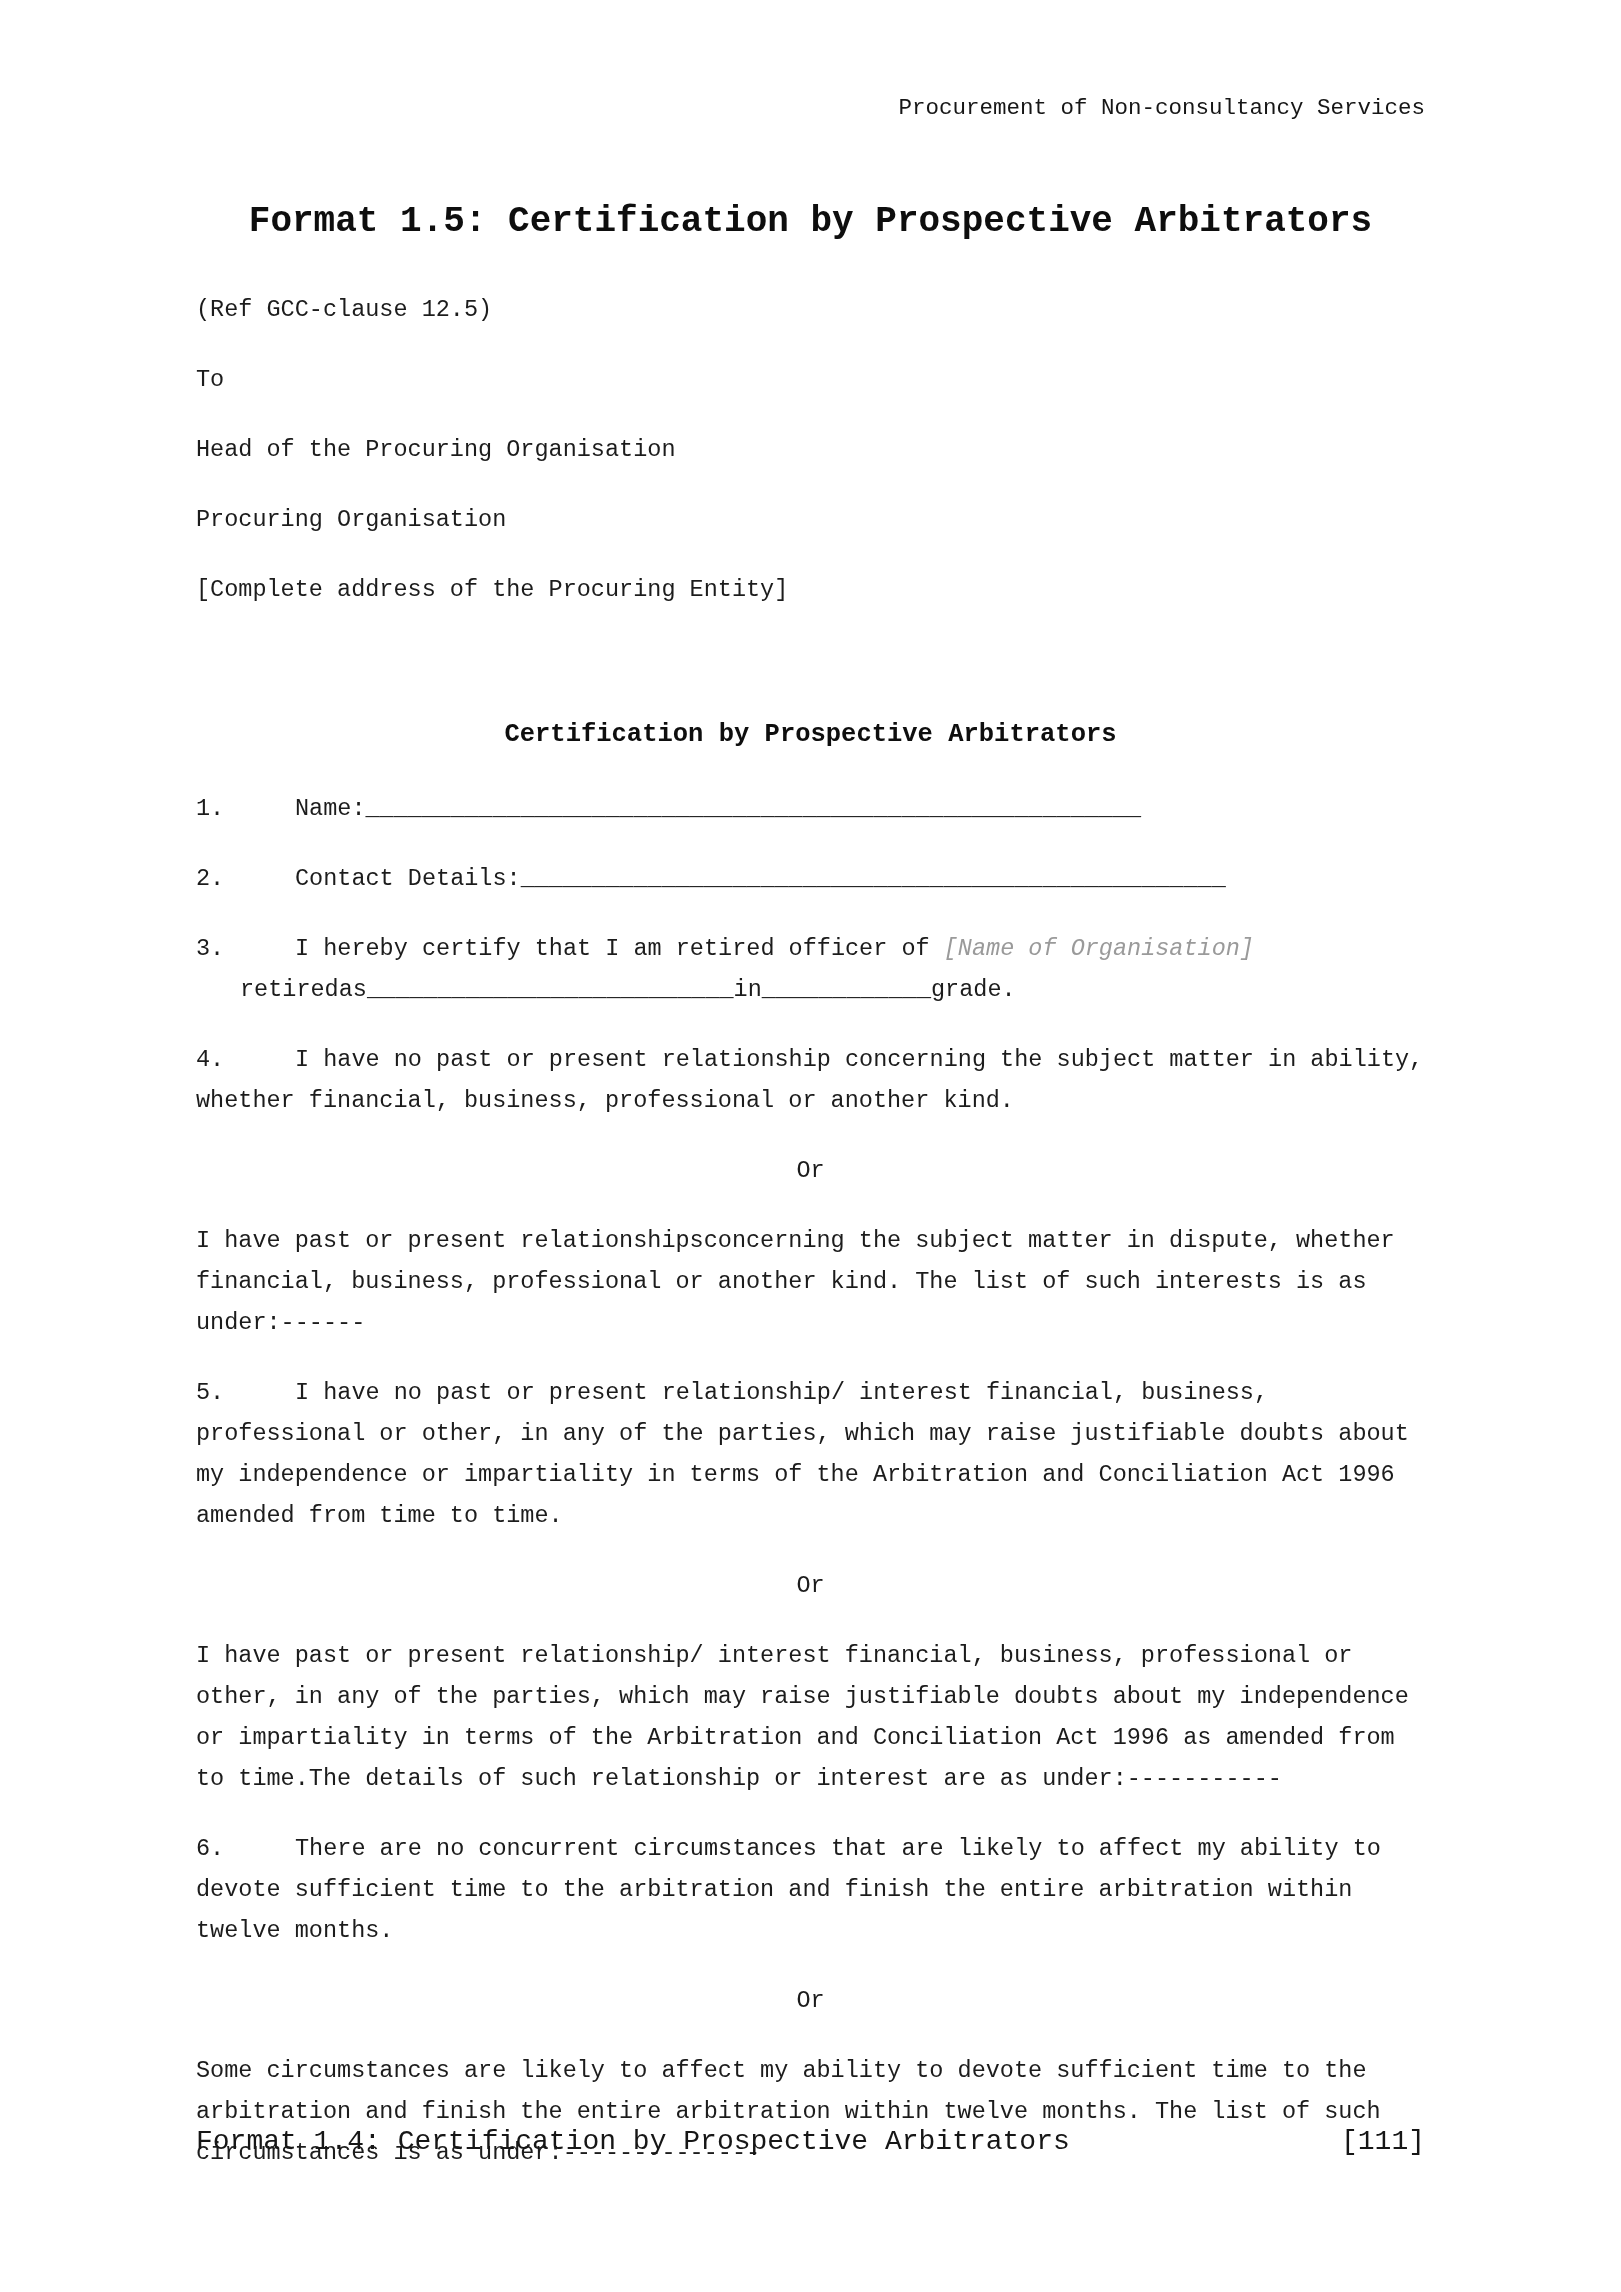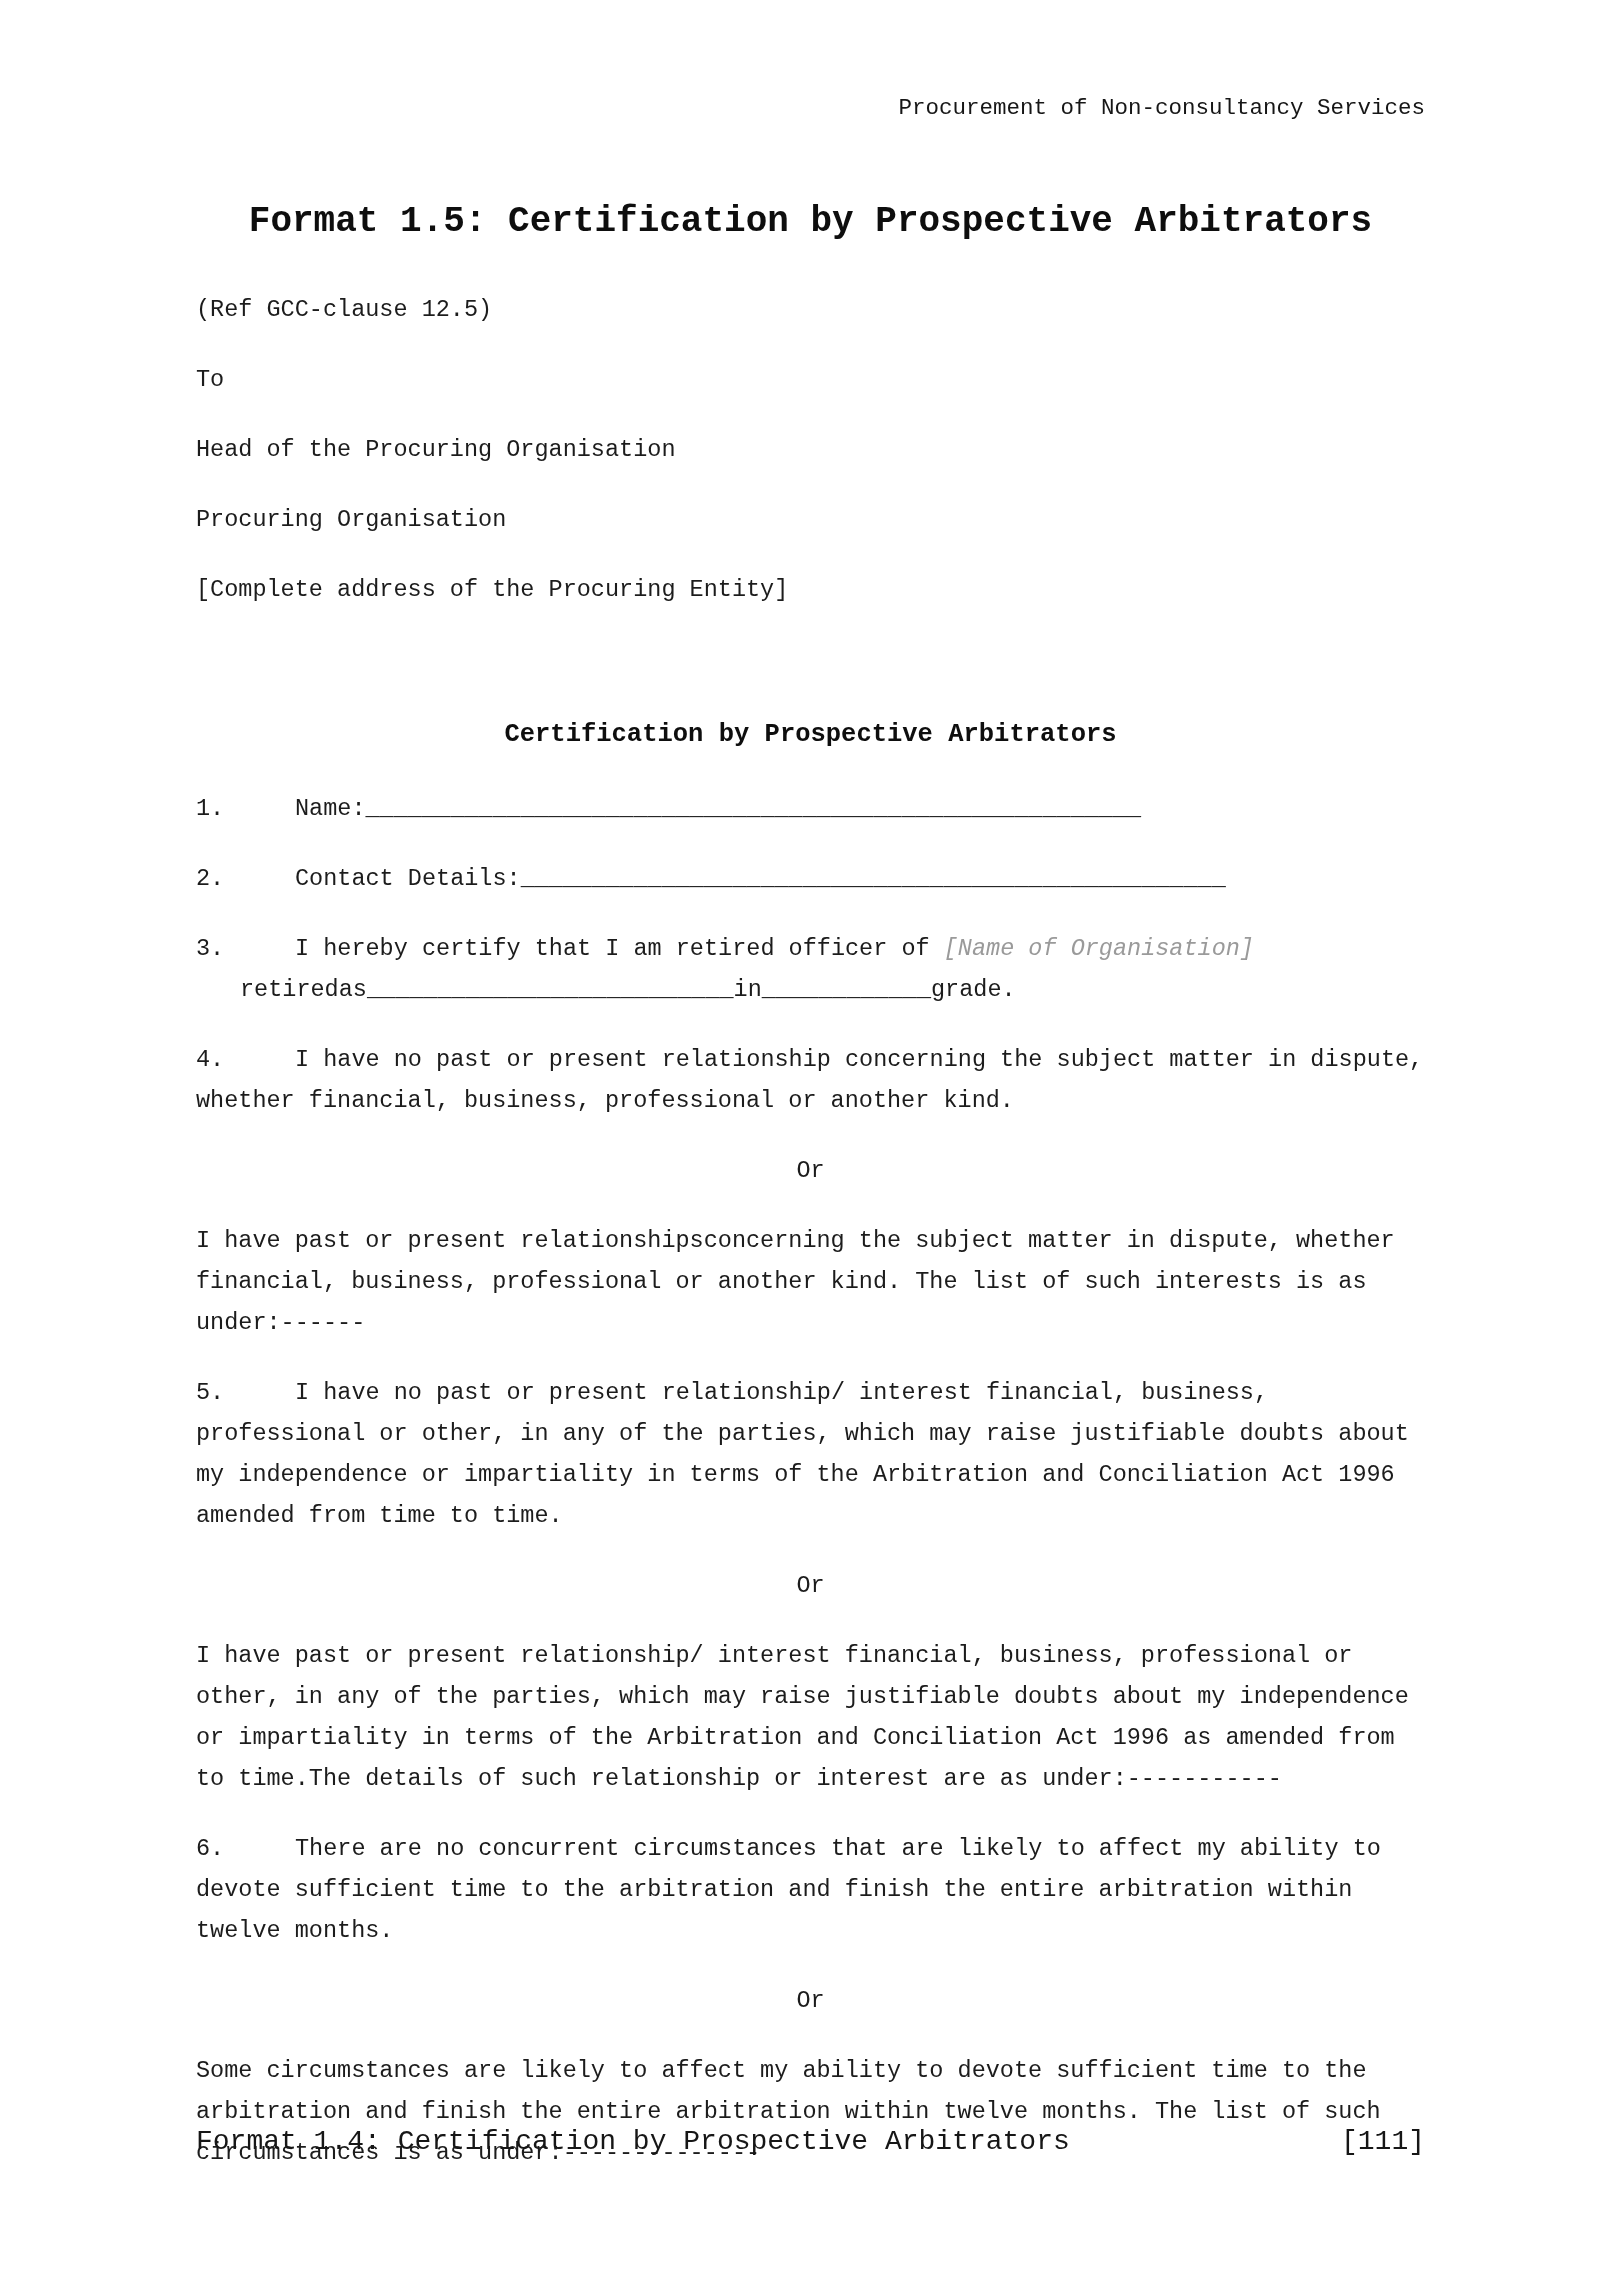--- a/index.html
+++ b/index.html
@@ -92,21 +92,21 @@
     <p class="body-par">[Complete address of the Procuring Entity]</p>
 
     <div class="section-heading">Certification by Prospective Arbitrators</div>
 
     <p class="body-par"><span class="pnum">1.</span><span>Name:_______________________________________________________</span></p>
 
     <p class="body-par"><span class="pnum">2.</span><span>Contact Details:__________________________________________________</span></p>
 
     <p class="body-par"><span class="pnum">3.</span><span>I hereby certify that I am retired officer of </span><span class="org-placeholder">[Name of Organisation]</span><span class="forced-line">retiredas__________________________in____________grade.</span></p>
 
-    <p class="body-par"><span class="pnum">4.</span><span>I have no past or present relationship concerning the subject matter in dispute, whether financial, business, professional or another kind.</span></p>
+    <p class="body-par"><span class="pnum">4.</span><span>I have no past or present relationship concerning the subject matter in ability, whether financial, business, professional or another kind.</span></p>
 
     <p class="body-par or-par">Or</p>
 
     <p class="body-par">I have past or present relationshipsconcerning the subject matter in dispute, whether financial, business, professional or another kind. The list of such interests is as under:------</p>
 
     <p class="body-par"><span class="pnum">5.</span><span>I have no past or present relationship/ interest financial, business, professional or other, in any of the parties, which may raise justifiable doubts about my independence or impartiality in terms of the Arbitration and Conciliation Act 1996 amended from time to time.</span></p>
 
     <p class="body-par or-par">Or</p>
 
     <p class="body-par">I have past or present relationship/ interest financial, business, professional or other, in any of the parties, which may raise justifiable doubts about my independence or impartiality in terms of the Arbitration and Conciliation Act 1996 as amended from to time.The details of such relationship or interest are as under:-----------</p>

